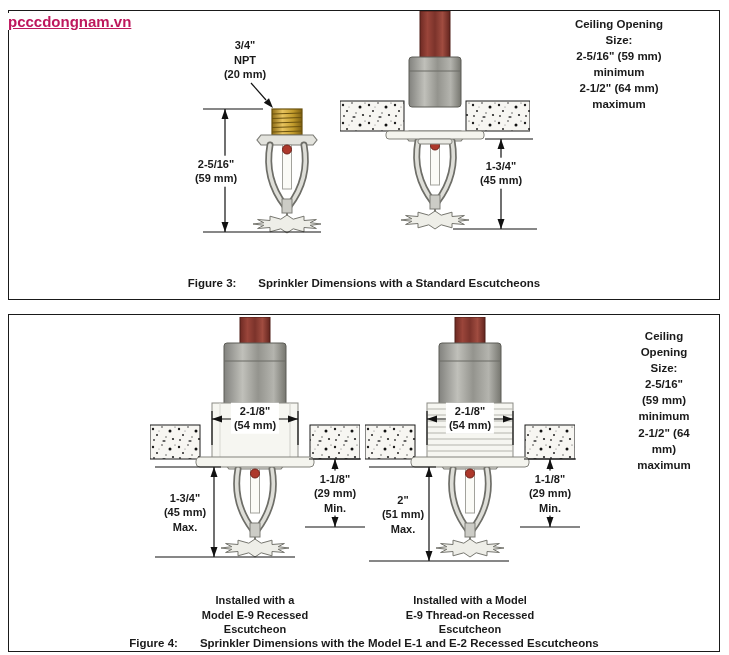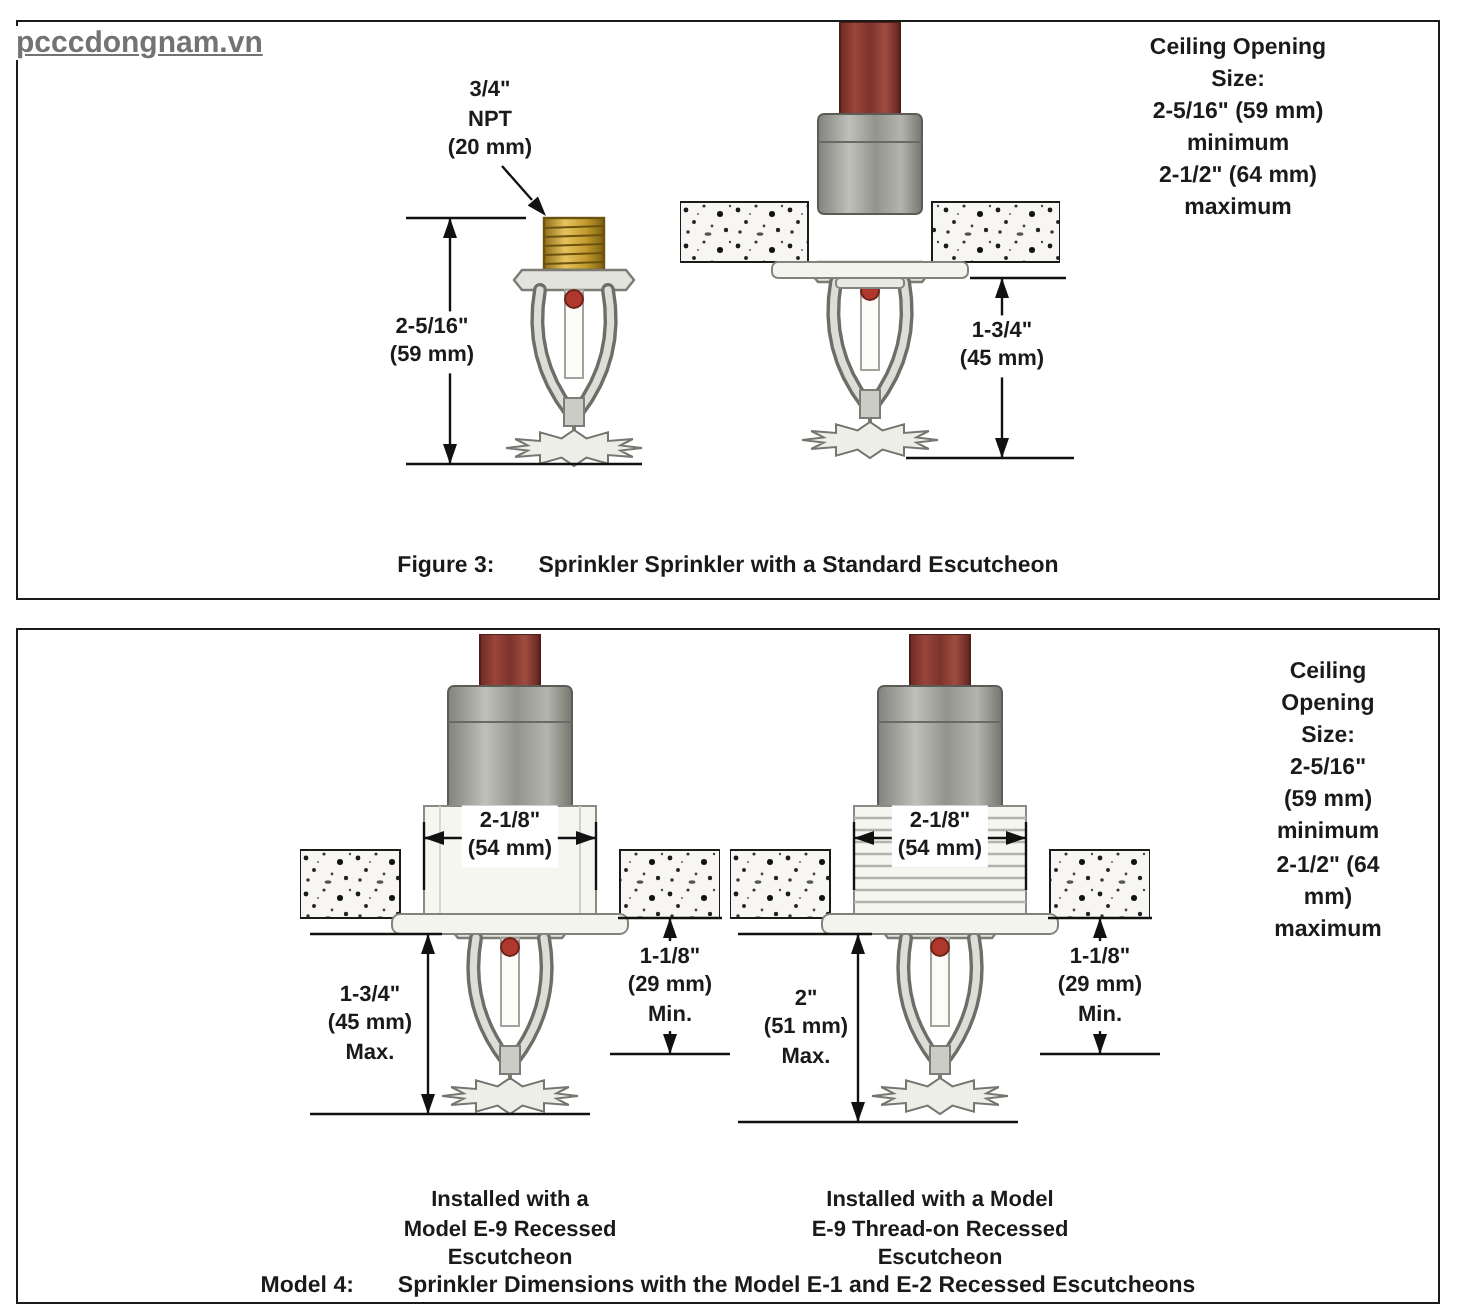--- a/index.html
+++ b/index.html
@@ -29,21 +29,21 @@
     position:absolute; transform:translateX(-50%);
     font-weight:bold; font-size:11.5px; line-height:1.4; text-align:center;margin-left:48px;
   }
   .figcap {
     position:absolute; left:0; right:0; text-align:center;
     font-size:11.5px; font-weight:bold;
   }
   .figcap .cap-label { margin-right:22px; }
   .watermark {
     position:absolute; left:5px; top:13px; z-index:9;
-    font-size:15px; font-weight:bold; color:#737373;
+    font-size:15px; font-weight:bold; color:#be185d;
     text-decoration:underline; background:#fff; padding:0 3px; cursor:pointer;
   }
 </style>
 </head>
 <body>
 
 <svg width="0" height="0" style="position:absolute" aria-hidden="true">
   <defs>
     <pattern id="speckle" width="26" height="18" patternUnits="userSpaceOnUse">
       <rect width="26" height="18" fill="#f7f6f2"></rect>
@@ -149,21 +149,21 @@
 
   <div class="note ml" style="left:236px;top:27px">3/4"
 NPT
 (20 mm)</div>
   <div class="dim-label ml" style="left:207px;top:160px">2-5/16"
 (59 mm)</div>
   <div class="dim-label ml" style="left:492px;top:162px">1-3/4"
 (45 mm)</div>
 
   <div class="figcap" style="top:266px">
-    <span class="cap-label">Figure 3:</span><span>Sprinkler Sprinkler with a Standard Escutcheon</span>
+    <span class="cap-label">Figure 3:</span><span>Sprinkler Dimensions with a Standard Escutcheons</span>
   </div>
 </section>
 
 <section class="panel" id="panel4">
 
   <div class="ceiling-note" style="left:607px;top:13px">
     <div>Ceiling Opening Size:</div>
     <div>2-5/16" (59 mm) minimum</div>
     <div>2-1/2" (64 mm) maximum</div>
   </div>
@@ -265,15 +265,15 @@
 Min.</div>
 
   <div class="note ml" style="left:246px;top:278px">Installed with a
 Model E-9 Recessed
 Escutcheon</div>
   <div class="note ml" style="left:461px;top:278px">Installed with a Model
 E-9 Thread-on Recessed
 Escutcheon</div>
 
   <div class="figcap" style="top:322px">
-    <span class="cap-label">Model 4:</span><span>Sprinkler Dimensions with the Model E-1 and E-2 Recessed Escutcheons</span>
+    <span class="cap-label">Figure 4:</span><span>Sprinkler Dimensions with the Model E-1 and E-2 Recessed Escutcheons</span>
   </div>
 </section>
 
 </body></html>

